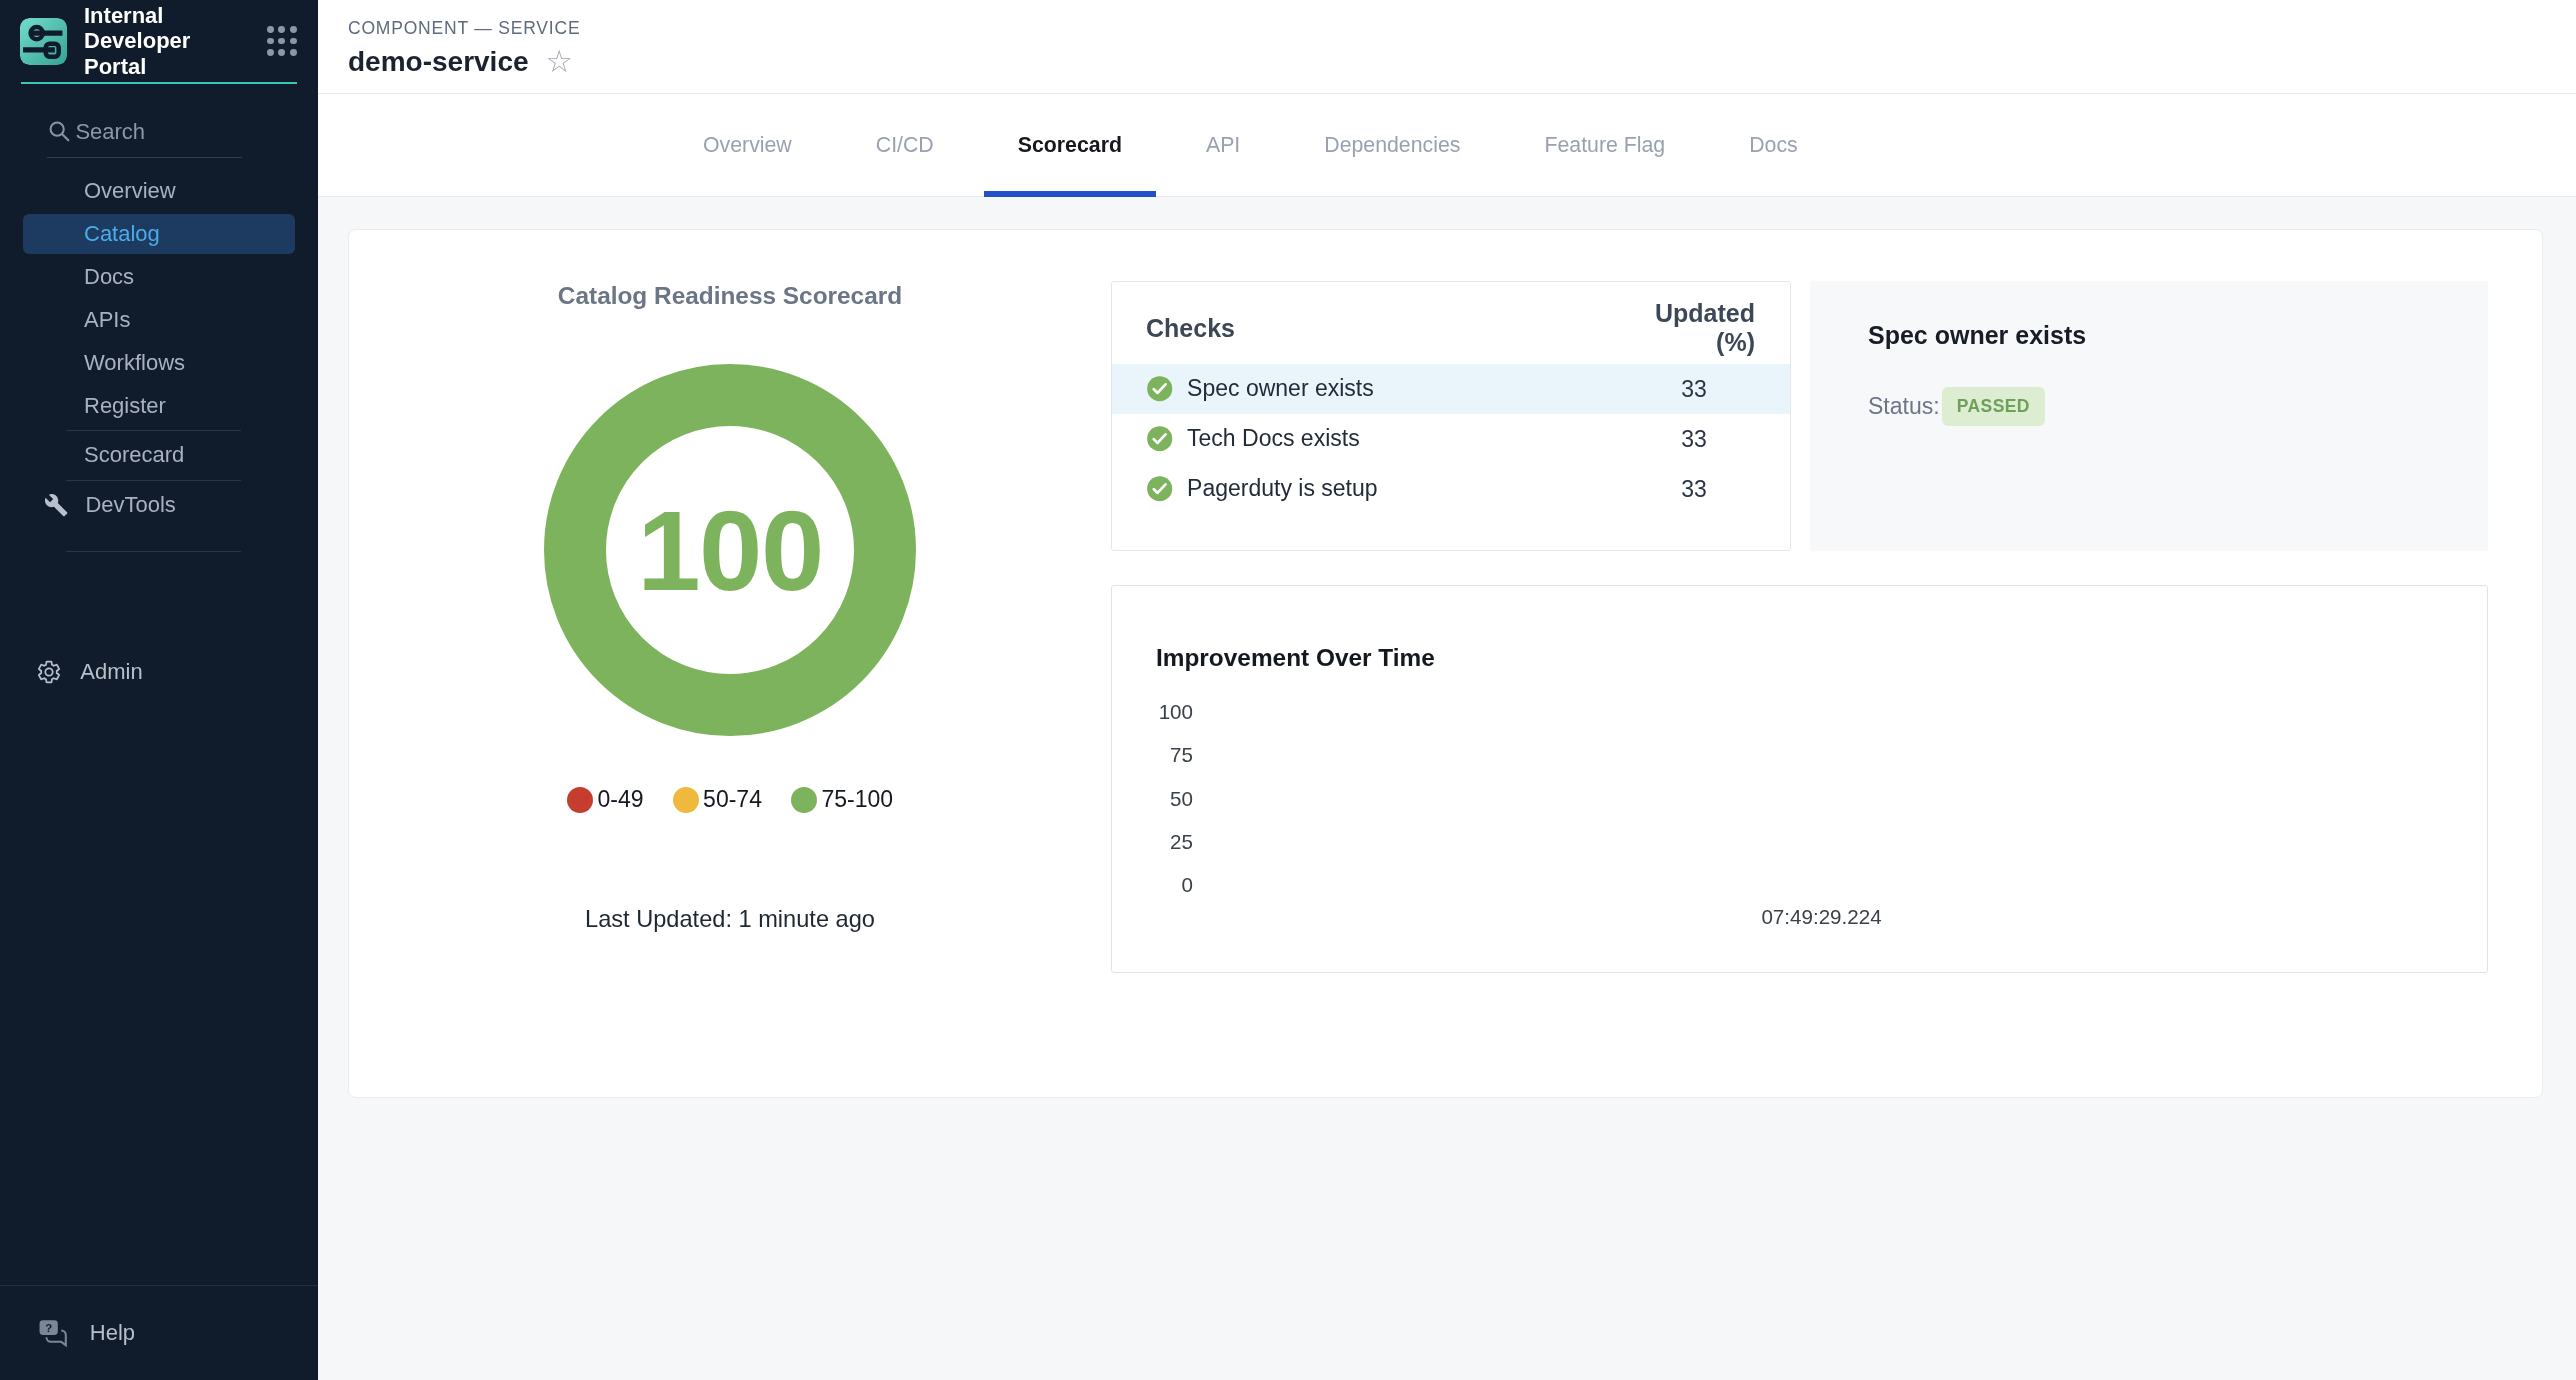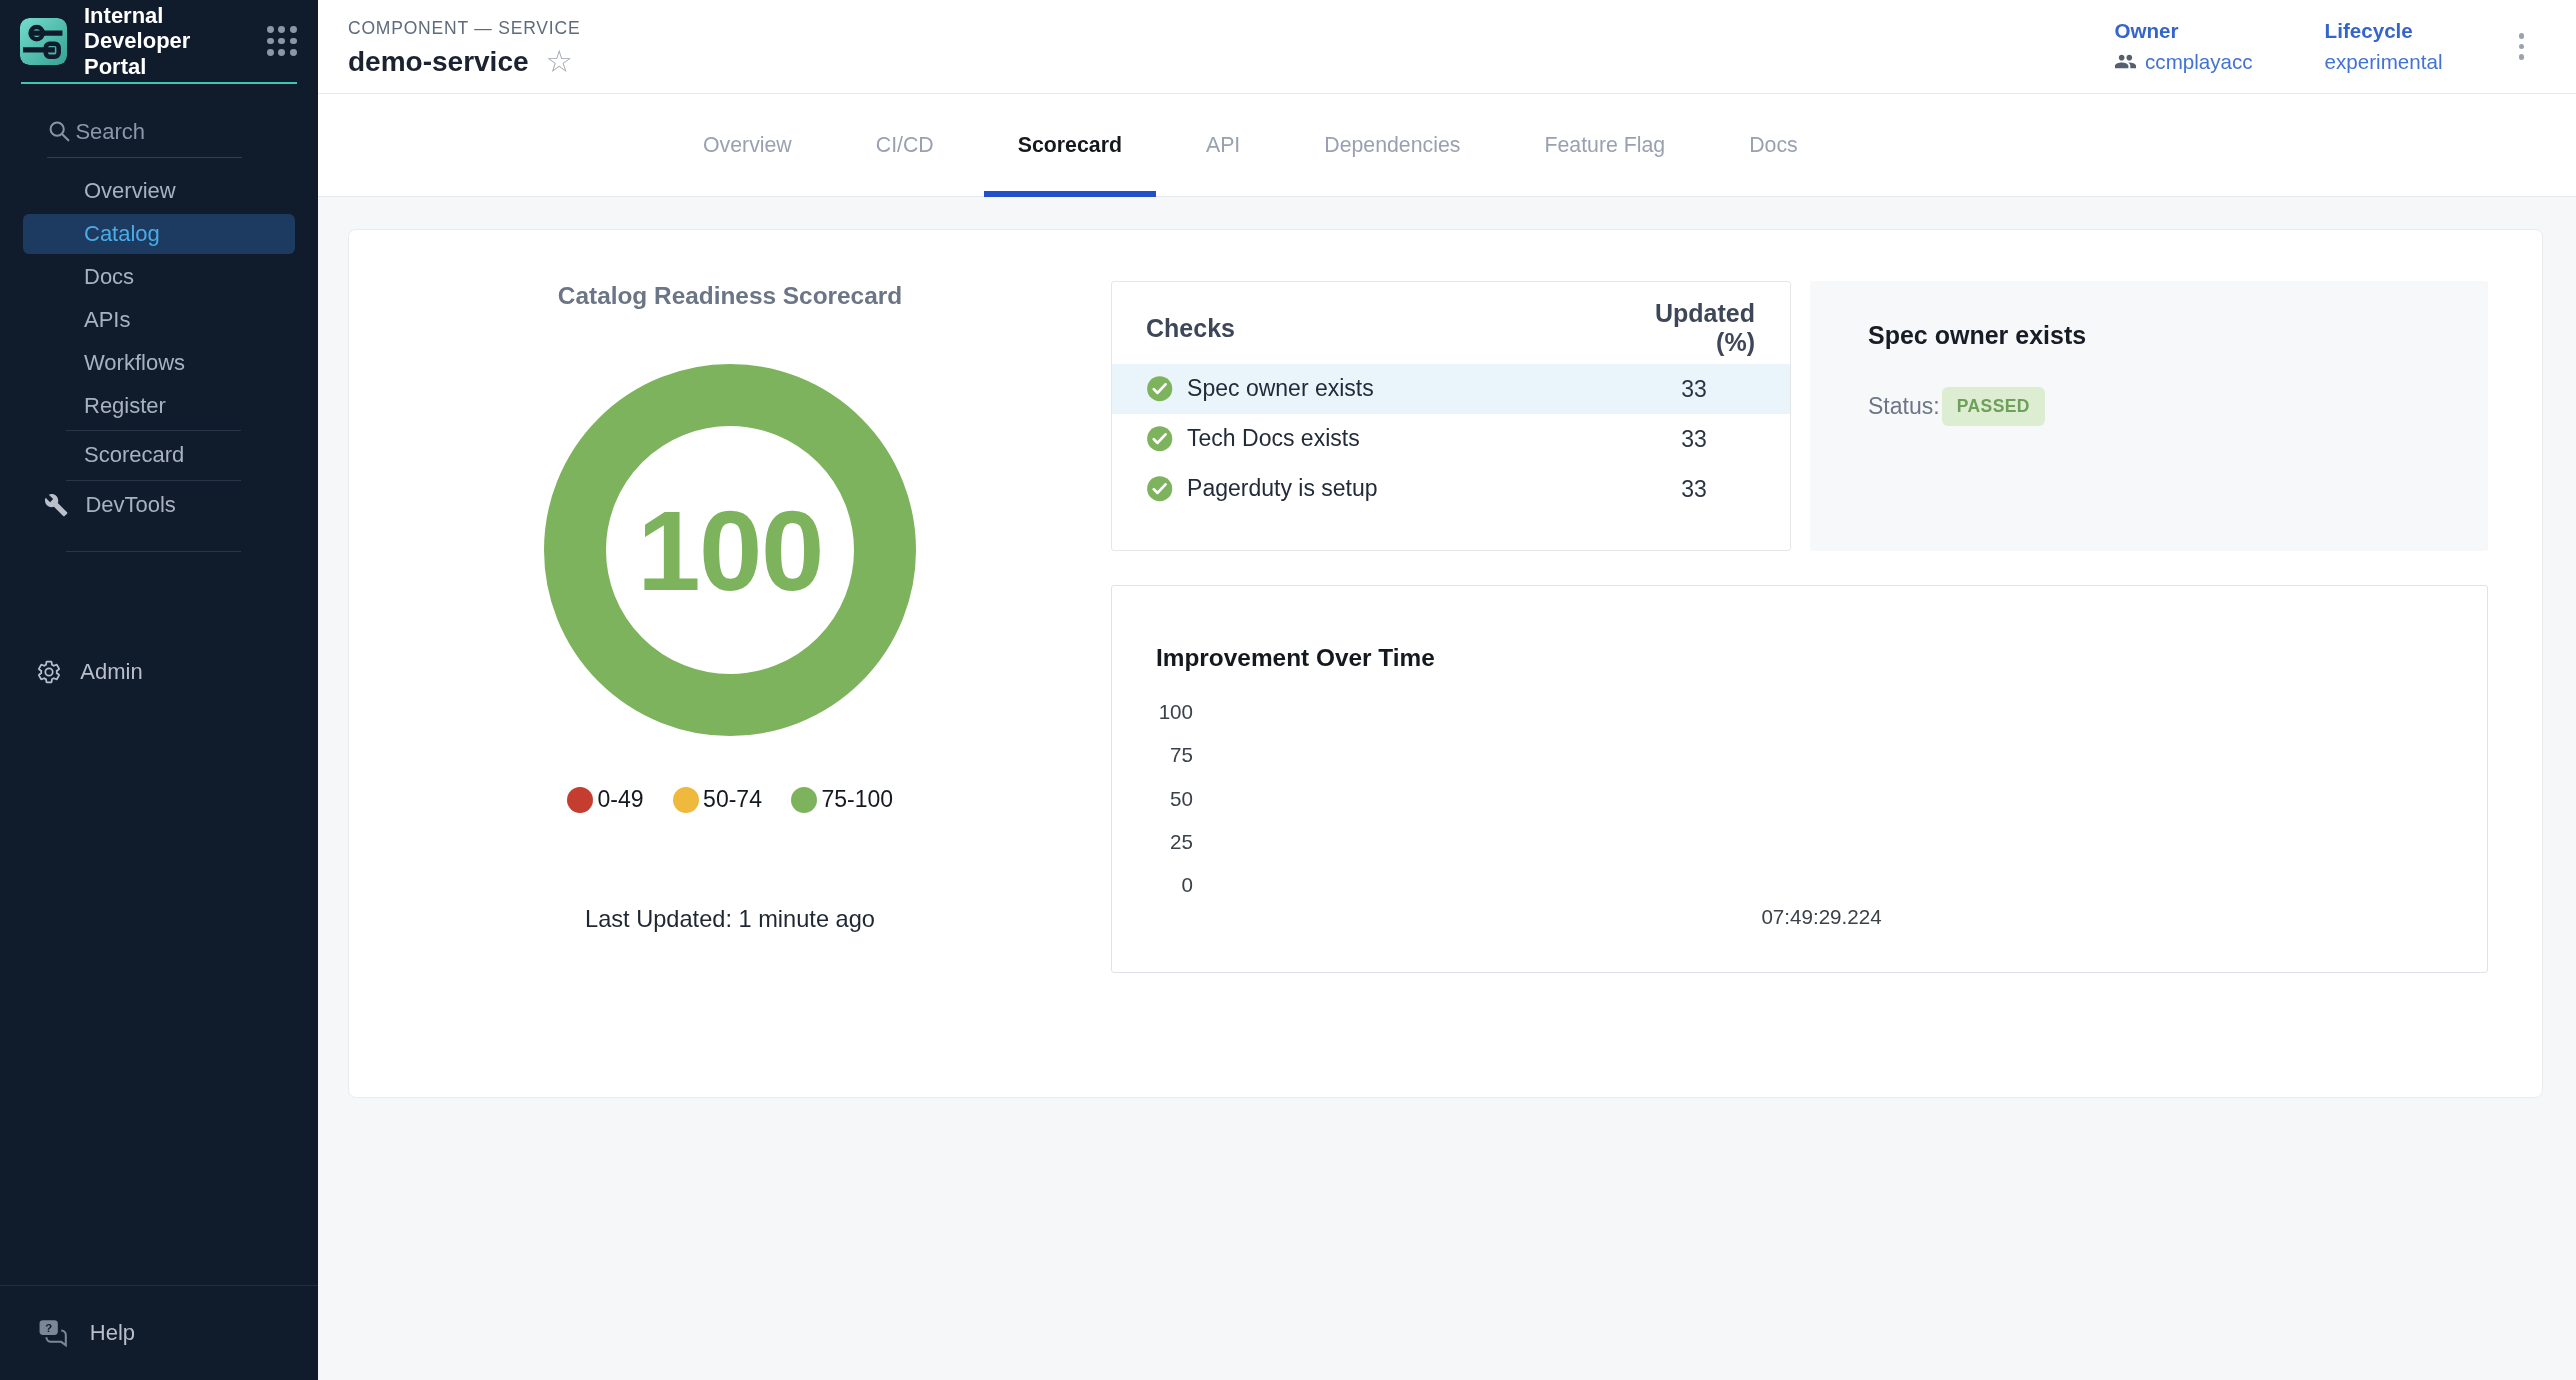--- a/index.html
+++ b/index.html
@@ -199,40 +199,20 @@
 <div class="main">
 
   <header class="topbar">
     <div class="topbar-left">
       <div class="breadcrumb">COMPONENT — SERVICE</div>
       <div class="title-row">
         <span class="page-title">demo-service</span>
         <span class="star">☆</span>
       </div>
     </div>
-    <div class="topbar-right">
-      <div class="meta-col">
-        <span class="meta-label">Owner</span>
-        <span class="meta-value">
-          <svg class="icon-svg" width="23" height="23" viewBox="0 0 24 24">
-            <path fill="#555f6d" d="M16 11c1.66 0 2.99-1.34 2.99-3S17.66 5 16 5s-3 1.34-3 3 1.34 3 3 3zm-8 0c1.66 0 2.99-1.34 2.99-3S9.66 5 8 5 5 6.34 5 8s1.34 3 3 3zm0 2c-2.33 0-7 1.17-7 3.5V19h14v-2.5c0-2.33-4.67-3.5-7-3.5zm8 0c-.29 0-.62.02-.97.05 1.16.84 1.97 1.97 1.97 3.45V19h6v-2.5c0-2.33-4.67-3.5-7-3.5z"></path>
-          </svg>
-          <span>ccmplayacc</span>
-        </span>
-      </div>
-      <div class="meta-col">
-        <span class="meta-label">Lifecycle</span>
-        <span class="meta-value">experimental</span>
-      </div>
-      <div class="kebab">
-        <span></span>
-          <span></span>
-          <span></span>
-      </div>
-    </div>
   </header>
 
   <div class="tabstrip">
     <div class="tab">
         <span>Overview</span>
       </div>
     <div class="tab">
         <span>CI/CD</span>
       </div>
     <div class="tab active">

